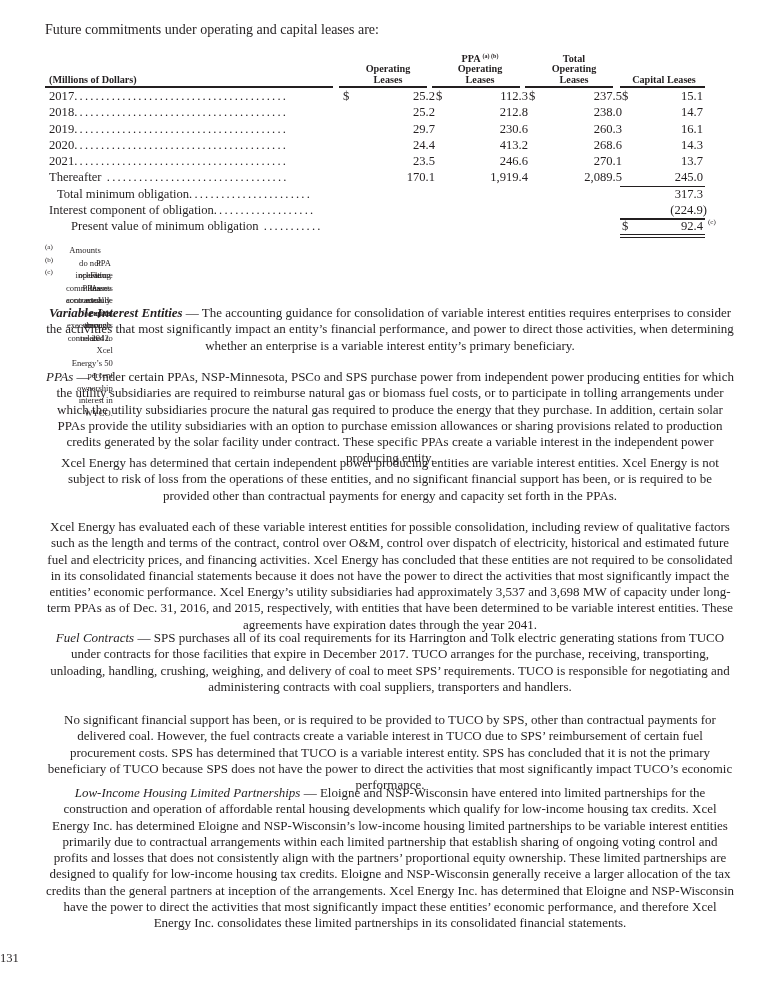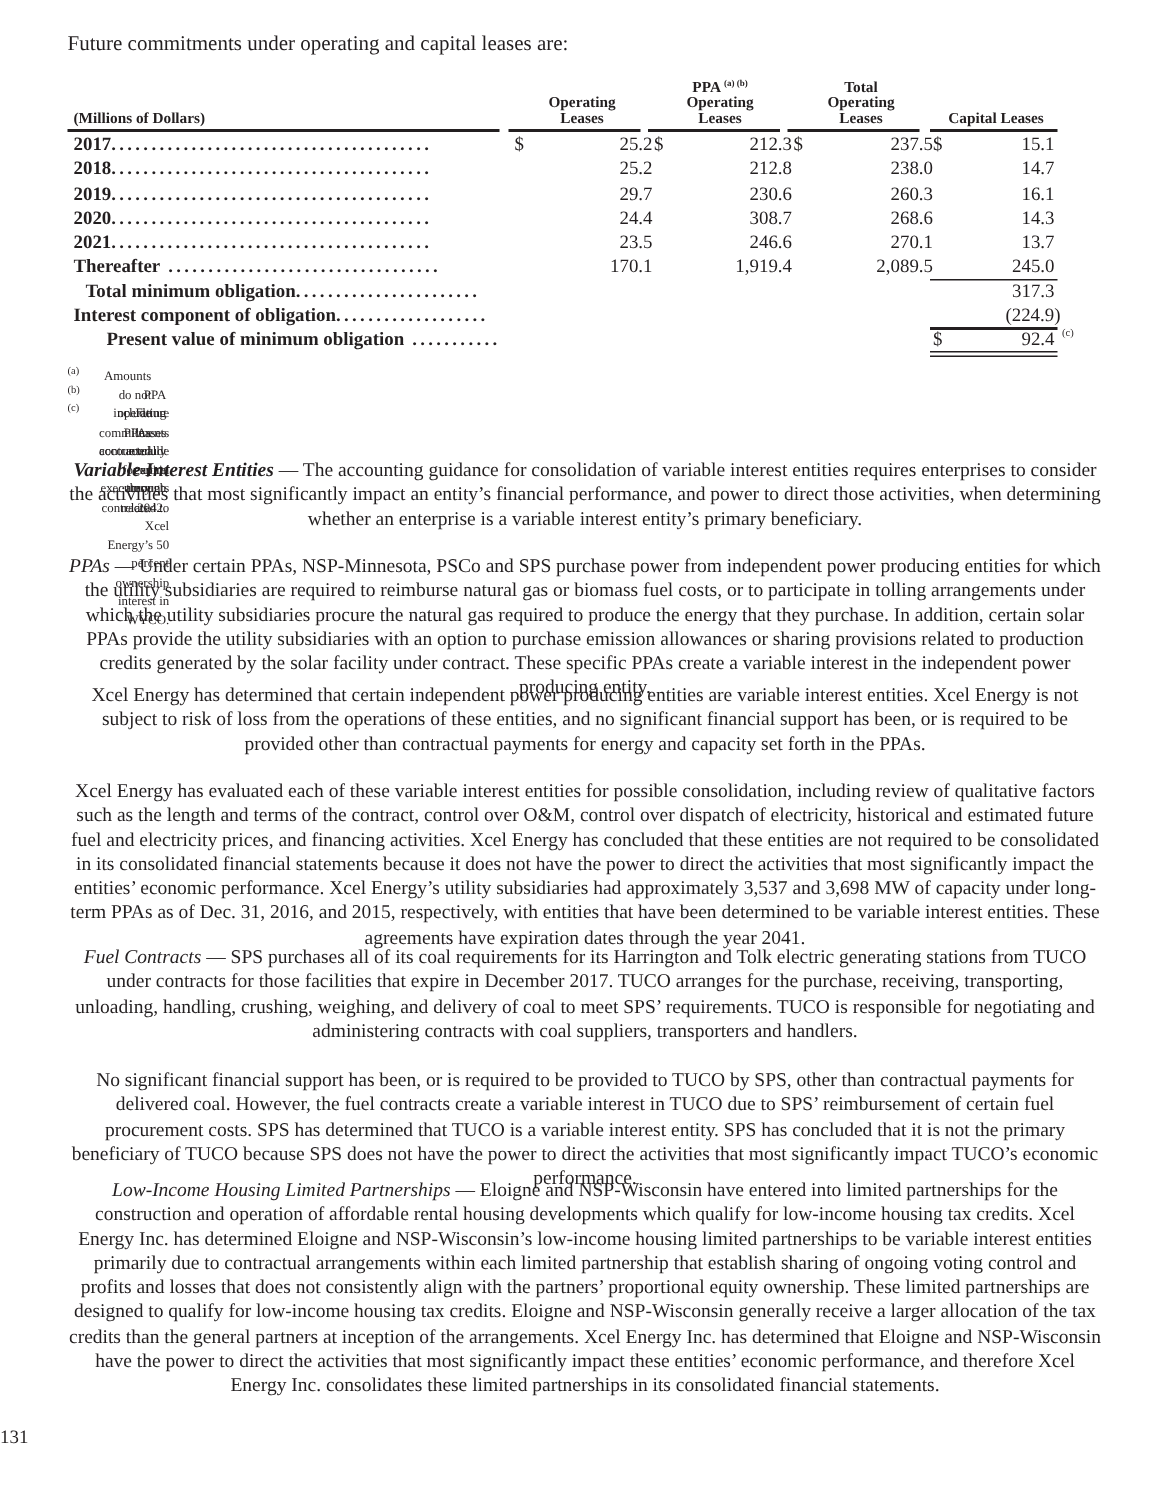--- a/index.html
+++ b/index.html
@@ -10,21 +10,21 @@
   }
   .intro { position: absolute; left: 45px; top: 22px; font-size: 14px; }
 
   
   .tbl { position: absolute; left: 45px; top: 44px; width: 680px; font-size: 12.6px; }
   .hdr { position: relative; height: 44px; }
   .hdr .h { position: absolute; bottom: 3px; font-weight: bold; font-size: 10.2px; text-align: center; line-height: 10.5px; }
   .hdr .h sup { font-size: 6px; font-weight: bold; vertical-align: 4px; }
   .hdr .rule { position: absolute; bottom: 0; height: 1.6px; background: #231f20; }
   .row { position: relative; height: 16.3px; line-height: 16.3px; white-space: nowrap; }
-  .lab { position: absolute; left: 4px; width: 284px; overflow: hidden; font-weight: bold; }
+  .lab { position: absolute; left: 4px; width: 284px; overflow: hidden; }
   .lab .dots { letter-spacing: 2.2px; }
   .dol { position: absolute; }
   .val { position: absolute; text-align: right; }
   .c1d { left: 298px; } .c1v { left: 310px; width: 80px; }
   .c2d { left: 391px; } .c2v { left: 405px; width: 78px; }
   .c3d { left: 484px; } .c3v { left: 497px; width: 80px; }
   .c4d { left: 577px; } .c4v { left: 590px; width: 68px; }
   .rl-top { position: absolute; left: 575px; width: 85px; height: 1.3px; background: #231f20; }
   .fnmark { position: absolute; left: 663px; top: -4px; font-size: 7px; }
 
@@ -70,21 +70,21 @@
 
     <div class="h" style="left:575px;width:88px;">Capital Leases</div>
     <div class="rule" style="left:575px;width:85px;"></div>
   </div>
 
   <div class="row">
     <div class="lab"><span>2017</span><span class="dots">........................................</span></div>
     <span class="dol c1d">$</span>
     <span class="val c1v">25.2</span>
     <span class="dol c2d">$</span>
-    <span class="val c2v">212.3</span>
+    <span class="val c2v">112.3</span>
     <span class="dol c3d">$</span>
     <span class="val c3v">237.5</span>
     <span class="dol c4d">$</span>
     <span class="val c4v">15.1</span>
   </div>
   <div class="row">
     <div class="lab"><span>2018</span><span class="dots">........................................</span></div>
     <span class="val c1v">25.2</span>
     <span class="val c2v">212.8</span>
     <span class="val c3v">238.0</span>
@@ -93,21 +93,21 @@
   <div class="row">
     <div class="lab"><span>2019</span><span class="dots">........................................</span></div>
     <span class="val c1v">29.7</span>
     <span class="val c2v">230.6</span>
     <span class="val c3v">260.3</span>
     <span class="val c4v">16.1</span>
   </div>
   <div class="row">
     <div class="lab"><span>2020</span><span class="dots">........................................</span></div>
     <span class="val c1v">24.4</span>
-    <span class="val c2v">308.7</span>
+    <span class="val c2v">413.2</span>
     <span class="val c3v">268.6</span>
     <span class="val c4v">14.3</span>
   </div>
   <div class="row">
     <div class="lab"><span>2021</span><span class="dots">........................................</span></div>
     <span class="val c1v">23.5</span>
     <span class="val c2v">246.6</span>
     <span class="val c3v">270.1</span>
     <span class="val c4v">13.7</span>
   </div>

